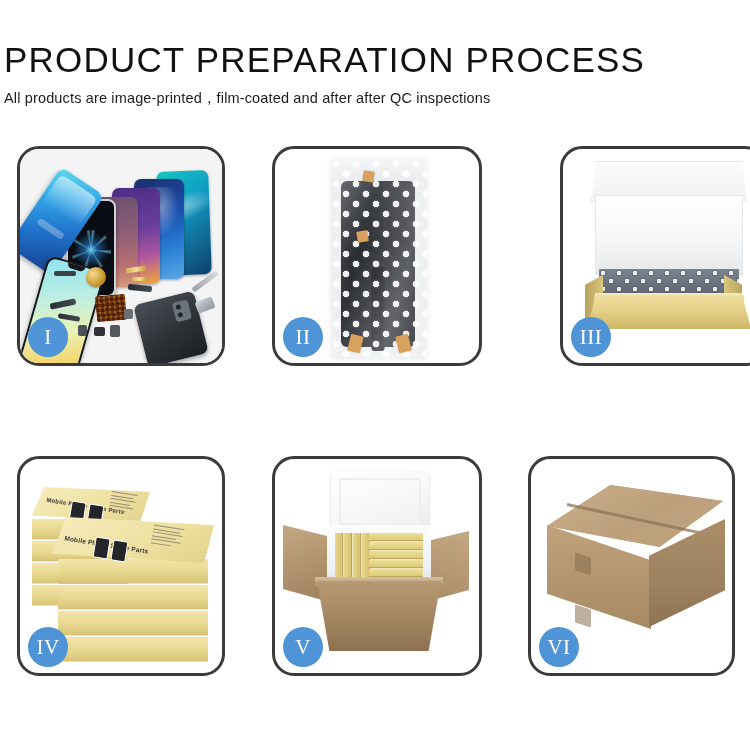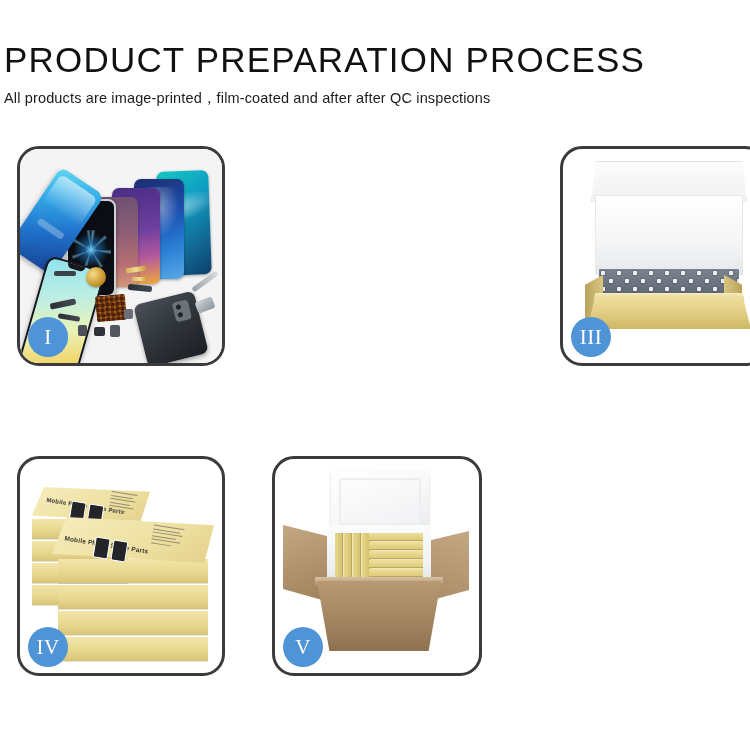--- a/index.html
+++ b/index.html
@@ -513,20 +513,34 @@
       <div class="part" style="left:90px; top:176px; width:10px; height:12px; border-radius:2px; background:#53585f;"></div>
       <div class="part" style="left:40px; top:182px; width:8px; height:13px; border-radius:2px; background:#9fd3e0;"></div>
       <div class="part" style="left:104px; top:160px; width:9px; height:10px; border-radius:2px; background:#6a7076;"></div>
       <div class="tool"></div>
       <div class="tool2"></div>
 
       <div class="badge">I</div>
     </div>
   </div>
 
+  <div class="panel p2">
+    <div class="panel-stage">
+      <div class="bw-bag">
+        <div class="bw-screen"></div>
+        <div class="bw-bubbles"></div>
+        <div class="bw-sheen"></div>
+        <div class="tape t1"></div>
+        <div class="tape t2"></div>
+        <div class="tape t3"></div>
+        <div class="tape t4"></div>
+      </div>
+      <div class="badge">II</div>
+    </div>
+  </div>
 
   <div class="panel p3">
     <div class="panel-stage">
       <div class="box3-lidback"></div>
       <div class="box3-foam"></div>
       <div class="box3-wrap"></div>
       <div class="box3-sideL"></div>
       <div class="box3-sideR"></div>
       <div class="box3-rim"></div>
       <div class="box3-front"></div>
@@ -598,14 +612,25 @@
         <div class="hbar" style="top:18px;"></div>
         <div class="hbar" style="top:27px;"></div>
         <div class="hbar" style="top:36px;"></div>
       </div>
       <div class="c5-rim"></div>
       <div class="c5-body"></div>
       <div class="badge">V</div>
     </div>
   </div>
 
+  <div class="panel p6">
+    <div class="panel-stage">
+      <div class="c6-top"></div>
+      <div class="c6-seam"></div>
+      <div class="c6-left"></div>
+      <div class="c6-right"></div>
+      <div class="c6-tab a"></div>
+      <div class="c6-tab b"></div>
+      <div class="badge">VI</div>
+    </div>
+  </div>
 
 </div>
 
 </body></html>

